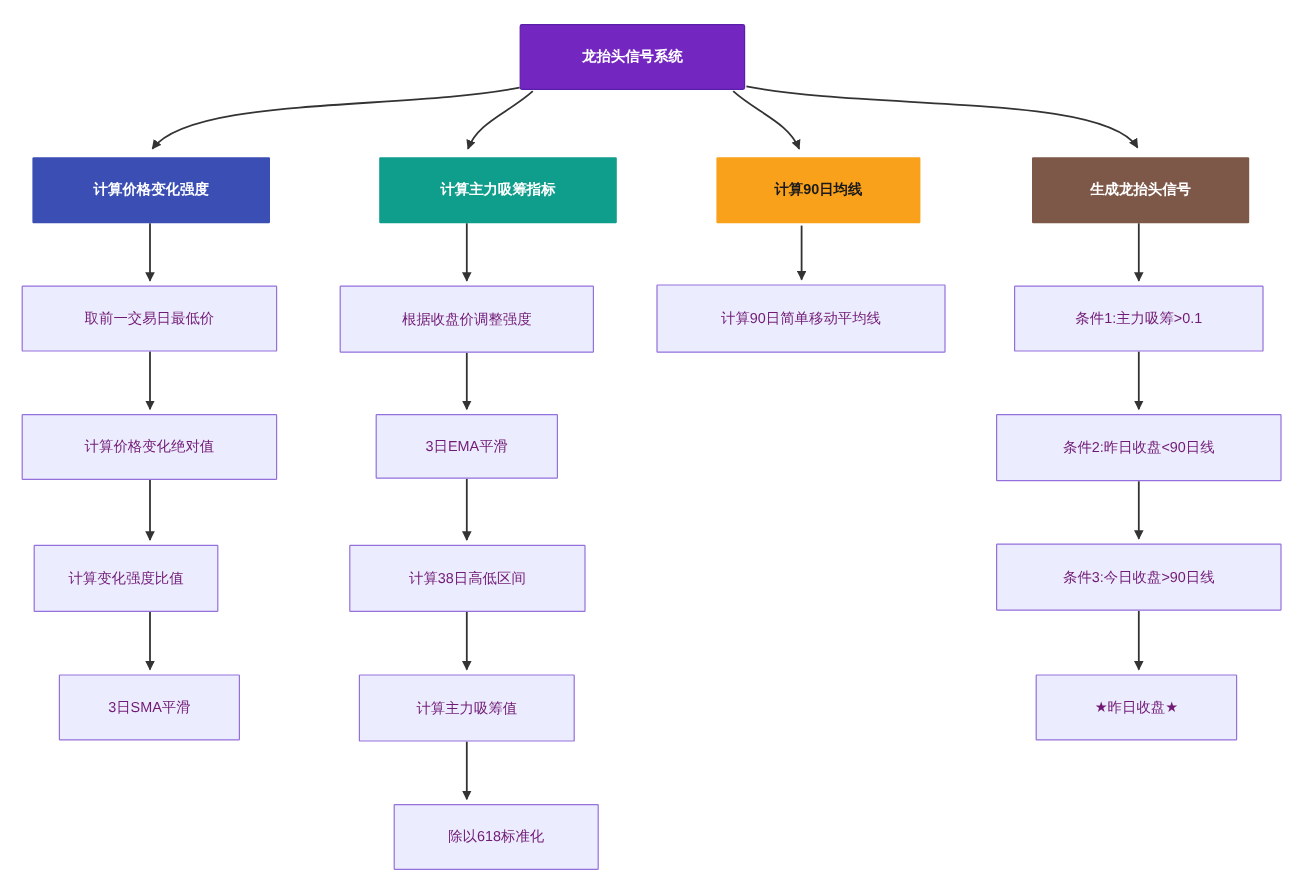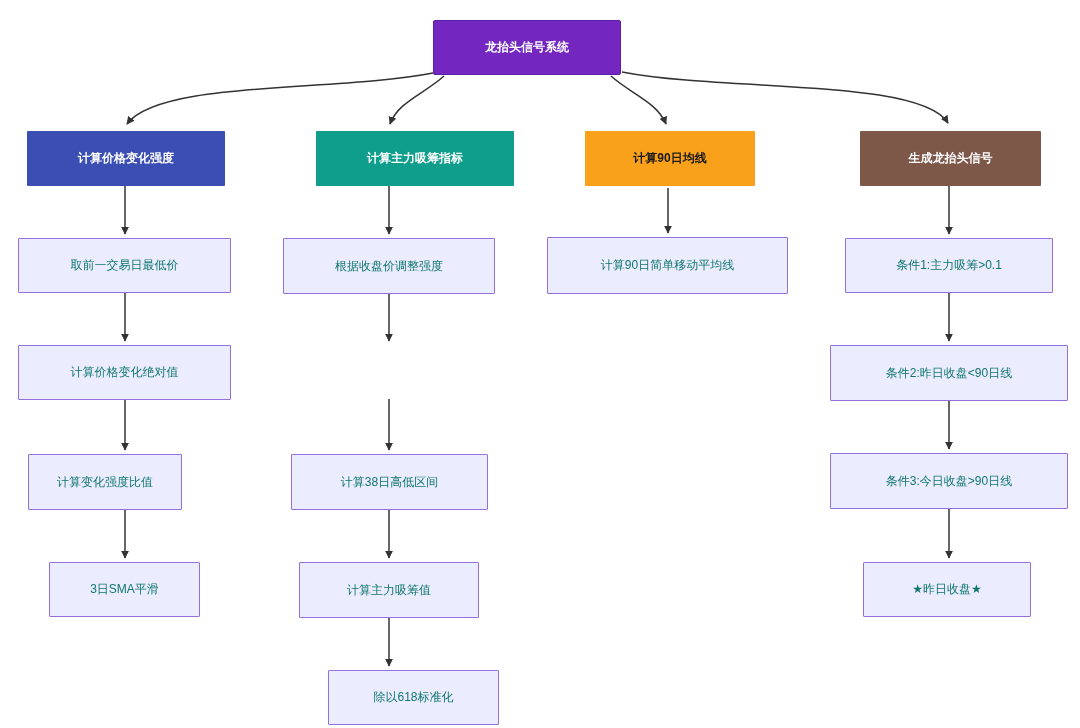--- a/index.html
+++ b/index.html
@@ -27,26 +27,26 @@
     font-weight:bold;
     border-radius:2px;
   }
   .header{
     color:#ffffff;
     font-weight:bold;
     border-radius:1px;
   }
   .h1{background:#3a4eb4;}
   .h2{background:#0f9d8c;margin-left:24px;}
-  .h3{background:#f9a11b;color:#1a1a1a;}
+  .h3{background:#f9a11b;color:#1a1a1a;margin-left:12px;}
   .h4{background:#7d5748;}
   .step{
     background:#ececff;
     border:1px solid #9370db;
-    color:#0f766e;
+    color:#701a75;
     border-radius:1px;
   }
   
   .root{left:433px;top:20px;width:188px;height:55px;}
   .h1{left:27px;top:131px;width:198px;height:55px;}
   .h2{left:292px;top:131px;width:198px;height:55px;}
   .h3{left:585px;top:131px;width:170px;height:55px;}
   .h4{left:860px;top:131px;width:181px;height:55px;}
 
   .c1s1{left:18px;top:238px;width:213px;height:55px;}
@@ -109,20 +109,21 @@
   <div class="node header h2" style="background: rgb(15, 157, 140);">计算主力吸筹指标</div>
   <div class="node header h3" style="background: rgb(249, 161, 27);">计算90日均线</div>
   <div class="node header h4" style="background: rgb(125, 87, 72);">生成龙抬头信号</div>
 
   <div class="node step c1s1">取前一交易日最低价</div>
   <div class="node step c1s2">计算价格变化绝对值</div>
   <div class="node step c1s3">计算变化强度比值</div>
   <div class="node step c1s4">3日SMA平滑</div>
 
   <div class="node step c2s1">根据收盘价调整强度</div>
+  <div class="node step c2s2">3日EMA平滑</div>
   <div class="node step c2s3">计算38日高低区间</div>
   <div class="node step c2s4">计算主力吸筹值</div>
   <div class="node step c2s5">除以618标准化</div>
 
   <div class="node step c3s1">计算90日简单移动平均线</div>
 
   <div class="node step c4s1">条件1:主力吸筹&gt;0.1</div>
   <div class="node step c4s2">条件2:昨日收盘&lt;90日线</div>
   <div class="node step c4s3">条件3:今日收盘&gt;90日线</div>
   <div class="node step c4s4">★昨日收盘★</div>

